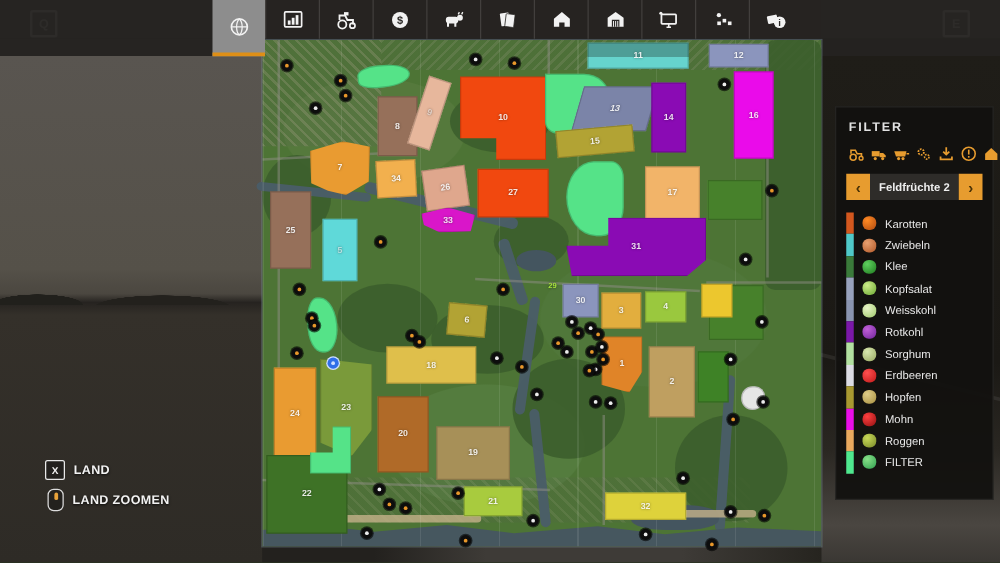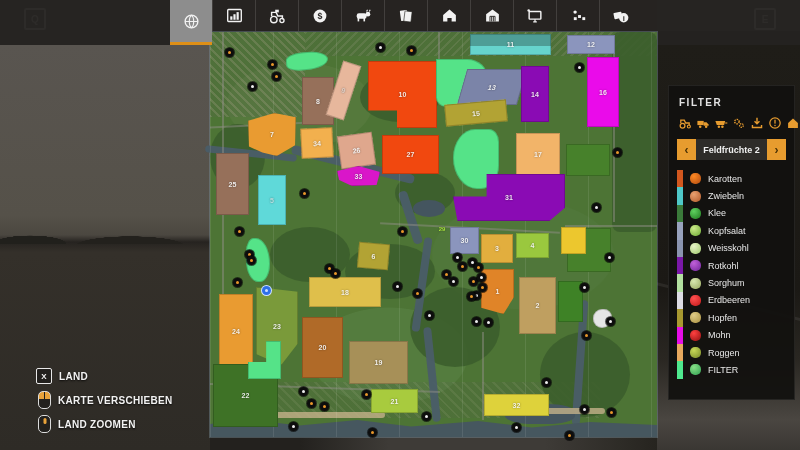--- a/index.html
+++ b/index.html
@@ -537,24 +537,20 @@
       </div>
     <div class="grid"></div>
   </div>
 
   <div id="legend">
     <div class="legrow">
       <span class="keyicon">X</span>
       <span class="lab">LAND</span>
     </div>
     <div class="legrow">
-      <span class="mouse buttons"></span>
-      <span class="lab">KARTE VERSCHIEBEN</span>
-    </div>
-    <div class="legrow">
       <span class="mouse wheel"></span>
       <span class="lab">LAND ZOOMEN</span>
     </div>
   </div>
 
   <div id="filter">
     <div class="ftitle">FILTER</div>
     <div id="ficons">
         <span class="fic">
           <svg viewBox="0 0 20 20" width="14" height="14">

